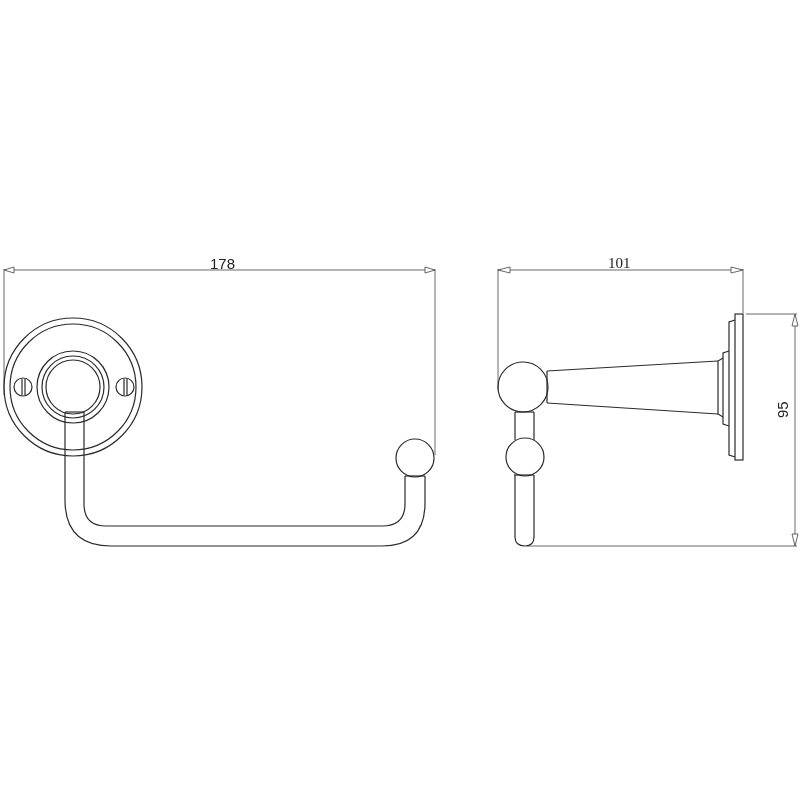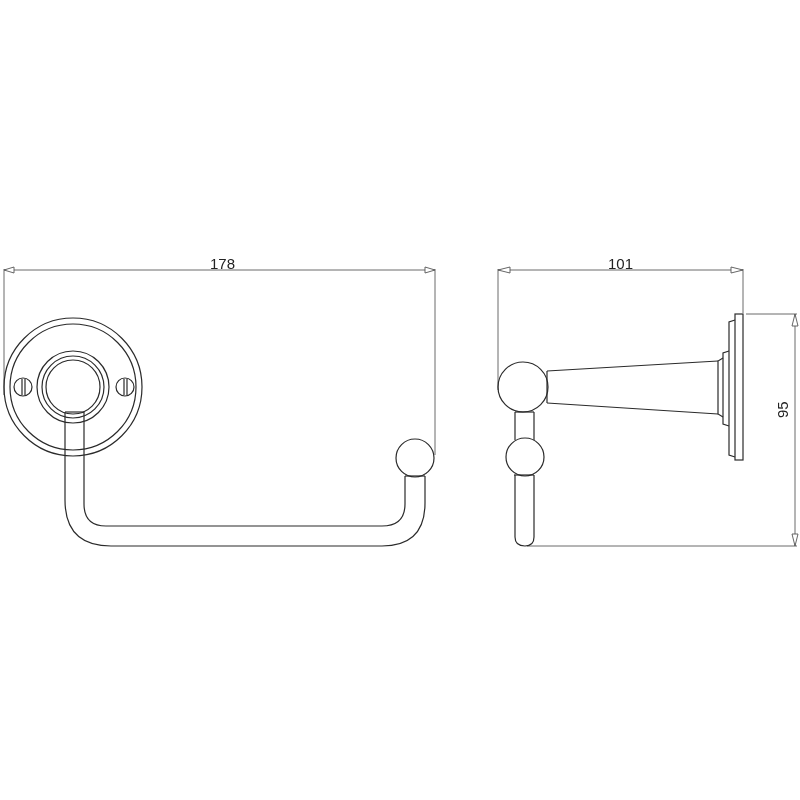--- a/index.html
+++ b/index.html
@@ -98,14 +98,14 @@
     <circle class="line" cx="525" cy="457" r="19"></circle>
 
     <g>
       <line class="line" x1="514" y1="475" x2="534" y2="475"></line>
       <path class="line" d="M515,475 L515,537 Q515,546 525,546 Q534,546 534,537 L534,475"></path>
     </g>
   </g>
 </svg>
 
 <div class="dim-text" style="left:204px; top:256px;margin-left:6px;">178</div>
-<div class="dim-text" style="left:608px; top:256px;">101</div>
+<div class="dim-text" style="left:608px; top:256px;font-family:Liberation Serif, serif;">101</div>
 <div class="dim-text" style="left:775px; top:418px; transform: rotate(-90deg); transform-origin: left top;">95</div>
 
 </body></html>

